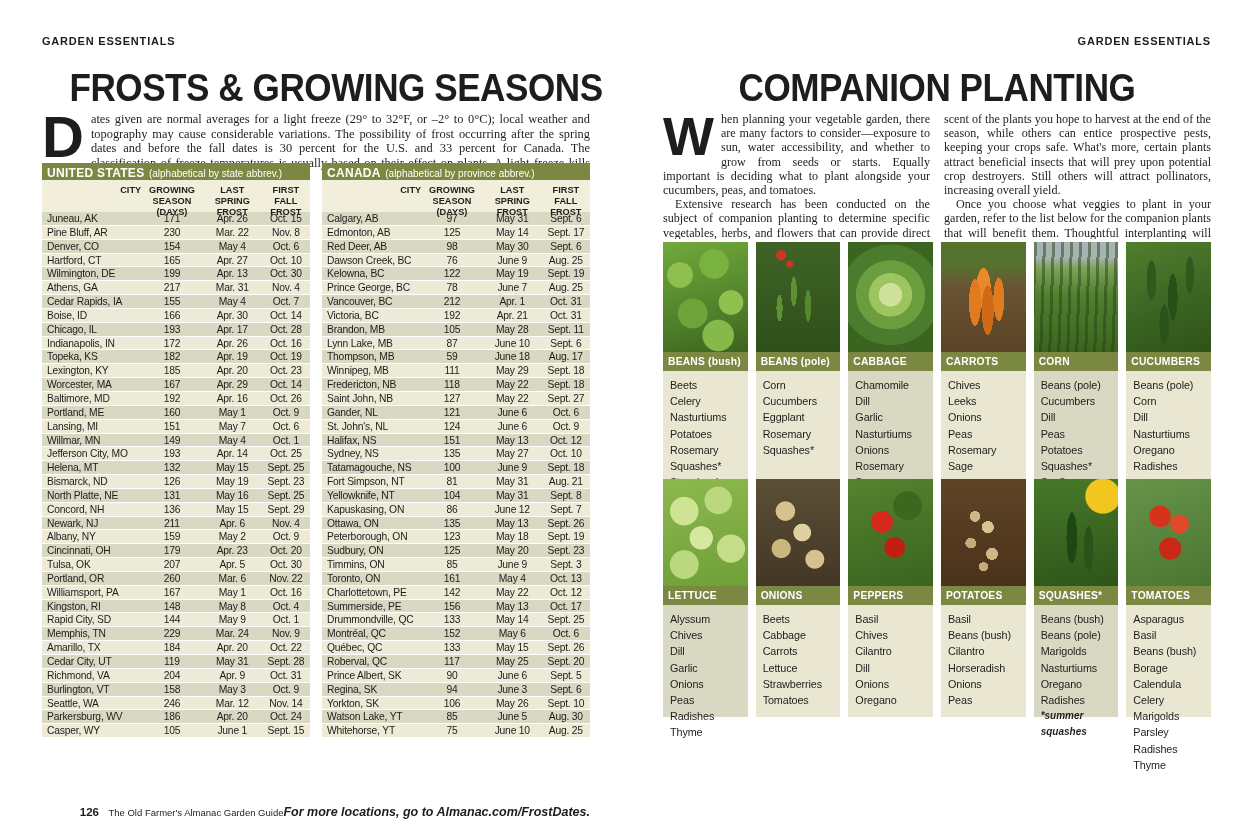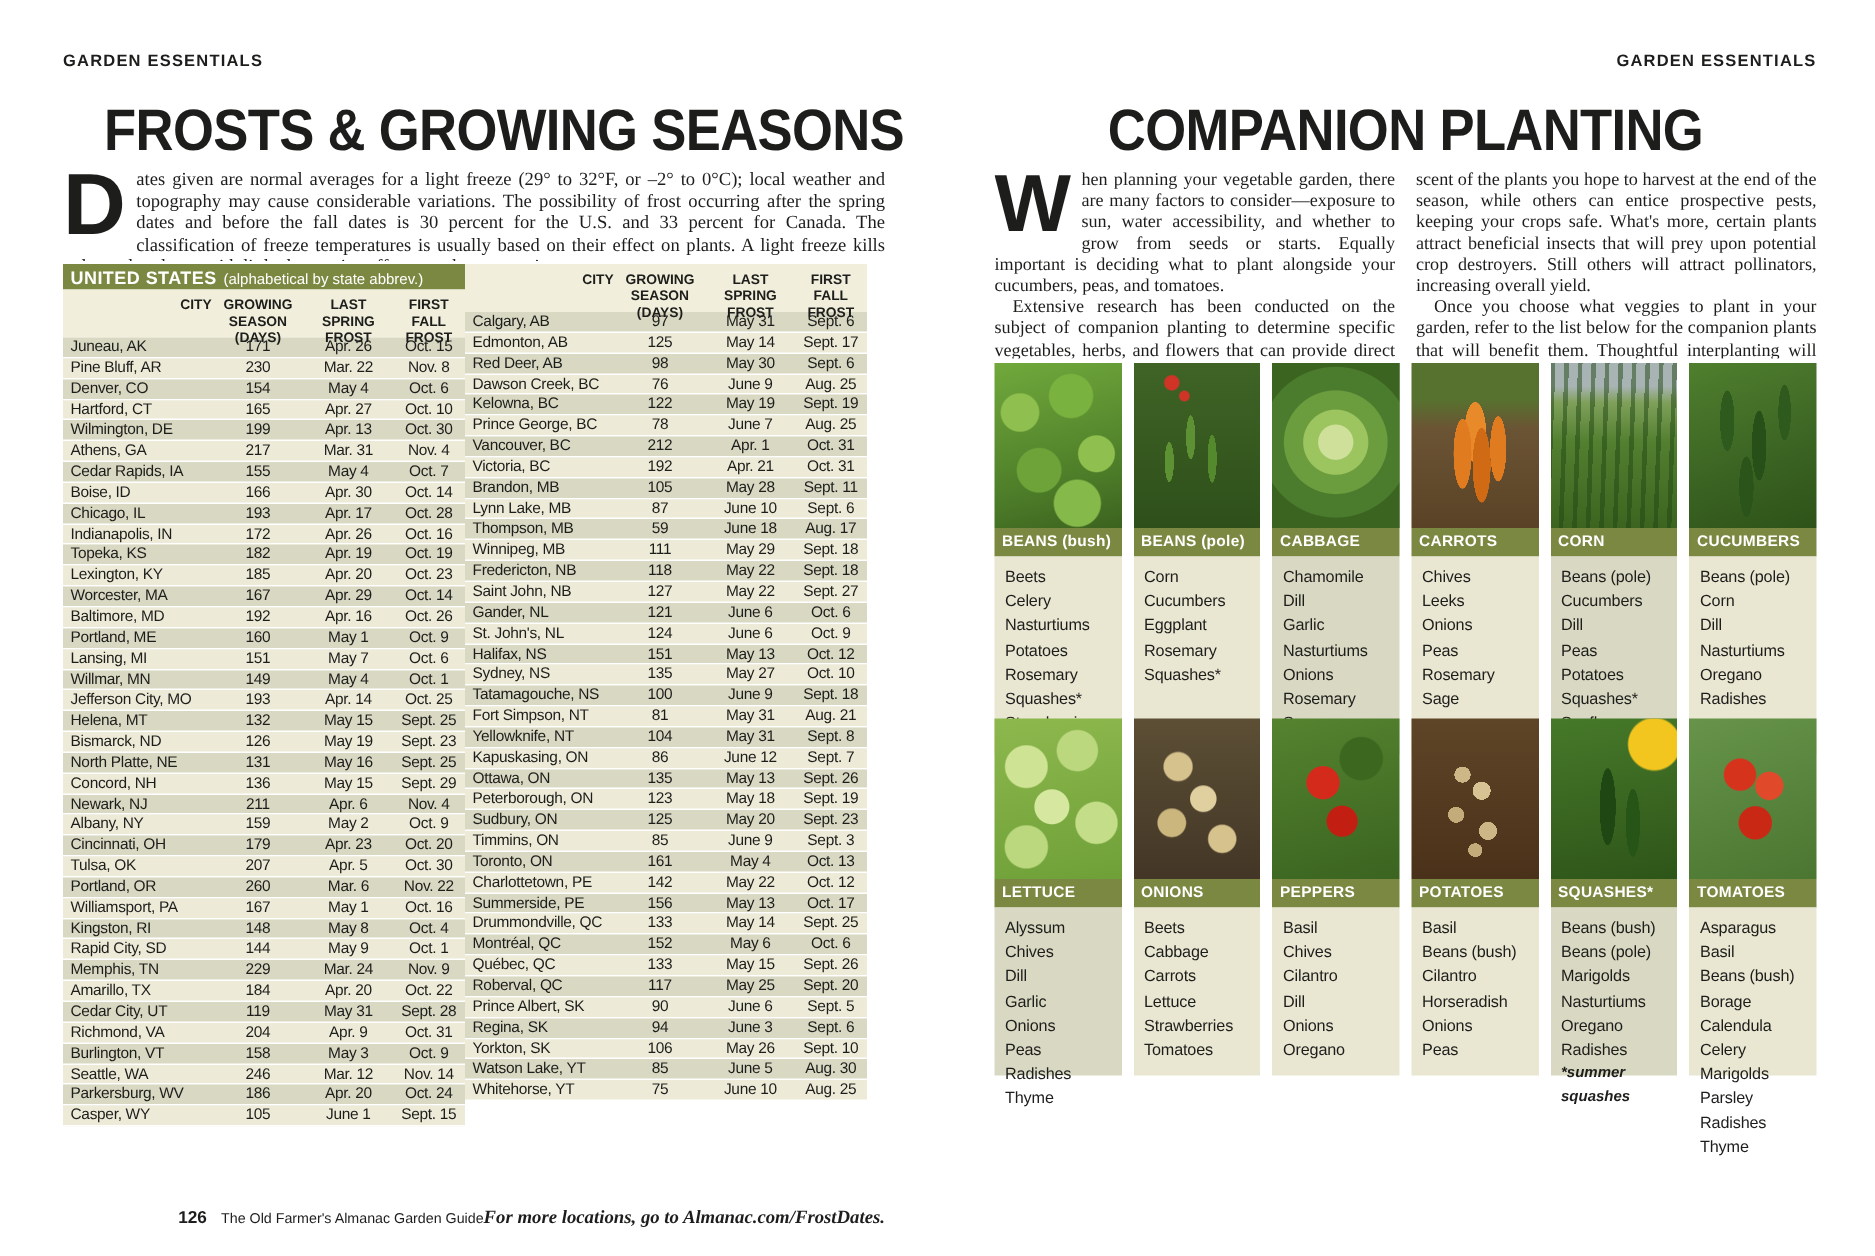--- a/index.html
+++ b/index.html
@@ -15,39 +15,39 @@
   .eyebrow{position:absolute;top:5px;font-size:11px;font-weight:bold;letter-spacing:.8px}
   .eyebrow.right{right:0;text-align:right}
   .big-title{position:absolute;top:36px;width:100%;text-align:center;font-size:39px;
     font-weight:bold;letter-spacing:-.5px;transform:scaleX(.9);white-space:nowrap}
   
   .intro{position:absolute;top:82px;width:100%;height:62px;overflow:hidden;
     font-family:"Liberation Serif",serif;font-size:12.4px;line-height:14.6px;text-align:justify}
   .dropcap{float:left;font-family:"Liberation Sans",sans-serif;font-weight:bold;
     font-size:58px;line-height:46px;padding:2px 7px 0 0}
   .dropcap.wcap{font-size:54px;line-height:44px}
-  .tables{position:absolute;top:146px;width:100%;display:flex;gap:0}
+  .tables{position:absolute;top:133px;width:100%;display:flex;gap:12px}
   .ftable{width:268px}
   .thead{background:var(--olive);color:#fff;height:17px;line-height:17px;padding:0 5px;white-space:nowrap}
   .thead-title{font-size:12px;font-weight:bold;letter-spacing:.3px}
   .thead-sub{font-size:10px}
   .col-heads{display:grid;grid-template-columns:37% 23% 22% 18%;background:var(--cream);
     height:32px;font-size:9.2px;font-weight:bold;line-height:1.18;text-align:center;
     white-space:pre-line;padding-top:5px}
   .col-heads .ch0{text-align:right;padding-left:5px}
   .trow{display:grid;grid-template-columns:37% 23% 22% 18%;height:13.85px;border-bottom:1px solid #fff}
   .row-dark{background:var(--row_dark)}
   .row-light{background:var(--row_light)}
   .tcell{font-size:10.3px;line-height:13.5px;letter-spacing:-.2px;text-align:center;
     overflow:hidden;white-space:nowrap}
   .tcell.c0{text-align:left;padding-left:5px}
   .pfoot{position:absolute;top:772px;width:100%;display:flex;justify-content:flex-end;align-items:baseline}
   .pagenum{font-size:11.5px;font-weight:bold}
   .booktitle{font-size:9.5px;margin-left:5px}
-  .frostnote{font-family:Liberation Serif, serif;font-style:italic;font-size:12.5px;font-weight:bold}
+  .frostnote{font-family:Liberation Sans, sans-serif;font-style:italic;font-size:12.5px;font-weight:bold}
   
   .intro2{position:absolute;top:82px;width:100%;height:127px;overflow:hidden;display:flex;gap:14px;
     font-family:"Liberation Serif",serif;font-size:12.1px;line-height:14.2px;text-align:justify}
   .icol{width:267px}
   .indent{text-indent:12px}
   .grid-row{position:absolute;width:100%;display:grid;grid-template-columns:repeat(6,1fr);gap:8px}
   .grid-row1{top:212px}
   .grid-row2{top:449px}
   .gcell{display:flex;flex-direction:column}
   .photo{height:110px}
@@ -384,20 +384,24 @@
           <div class="trow row-light">
             <div class="tcell c0">Casper, WY</div>
             <div class="tcell c1">105</div>
             <div class="tcell c2">June 1</div>
             <div class="tcell c3">Sept. 15</div>
           </div>
         </div>
     </div>
 
     <div class="ftable">
+      <div class="thead">
+        <span class="thead-title">CANADA</span>
+        <span class="thead-sub">(alphabetical by province abbrev.)</span>
+      </div>
       <div class="col-heads">
         <div class="ch0">CITY</div>
         <div>GROWING SEASON
 (DAYS)</div>
         <div>LAST
 SPRING FROST</div>
         <div>FIRST
 FALL FROST</div>
       </div>
       <div class="tbody">

